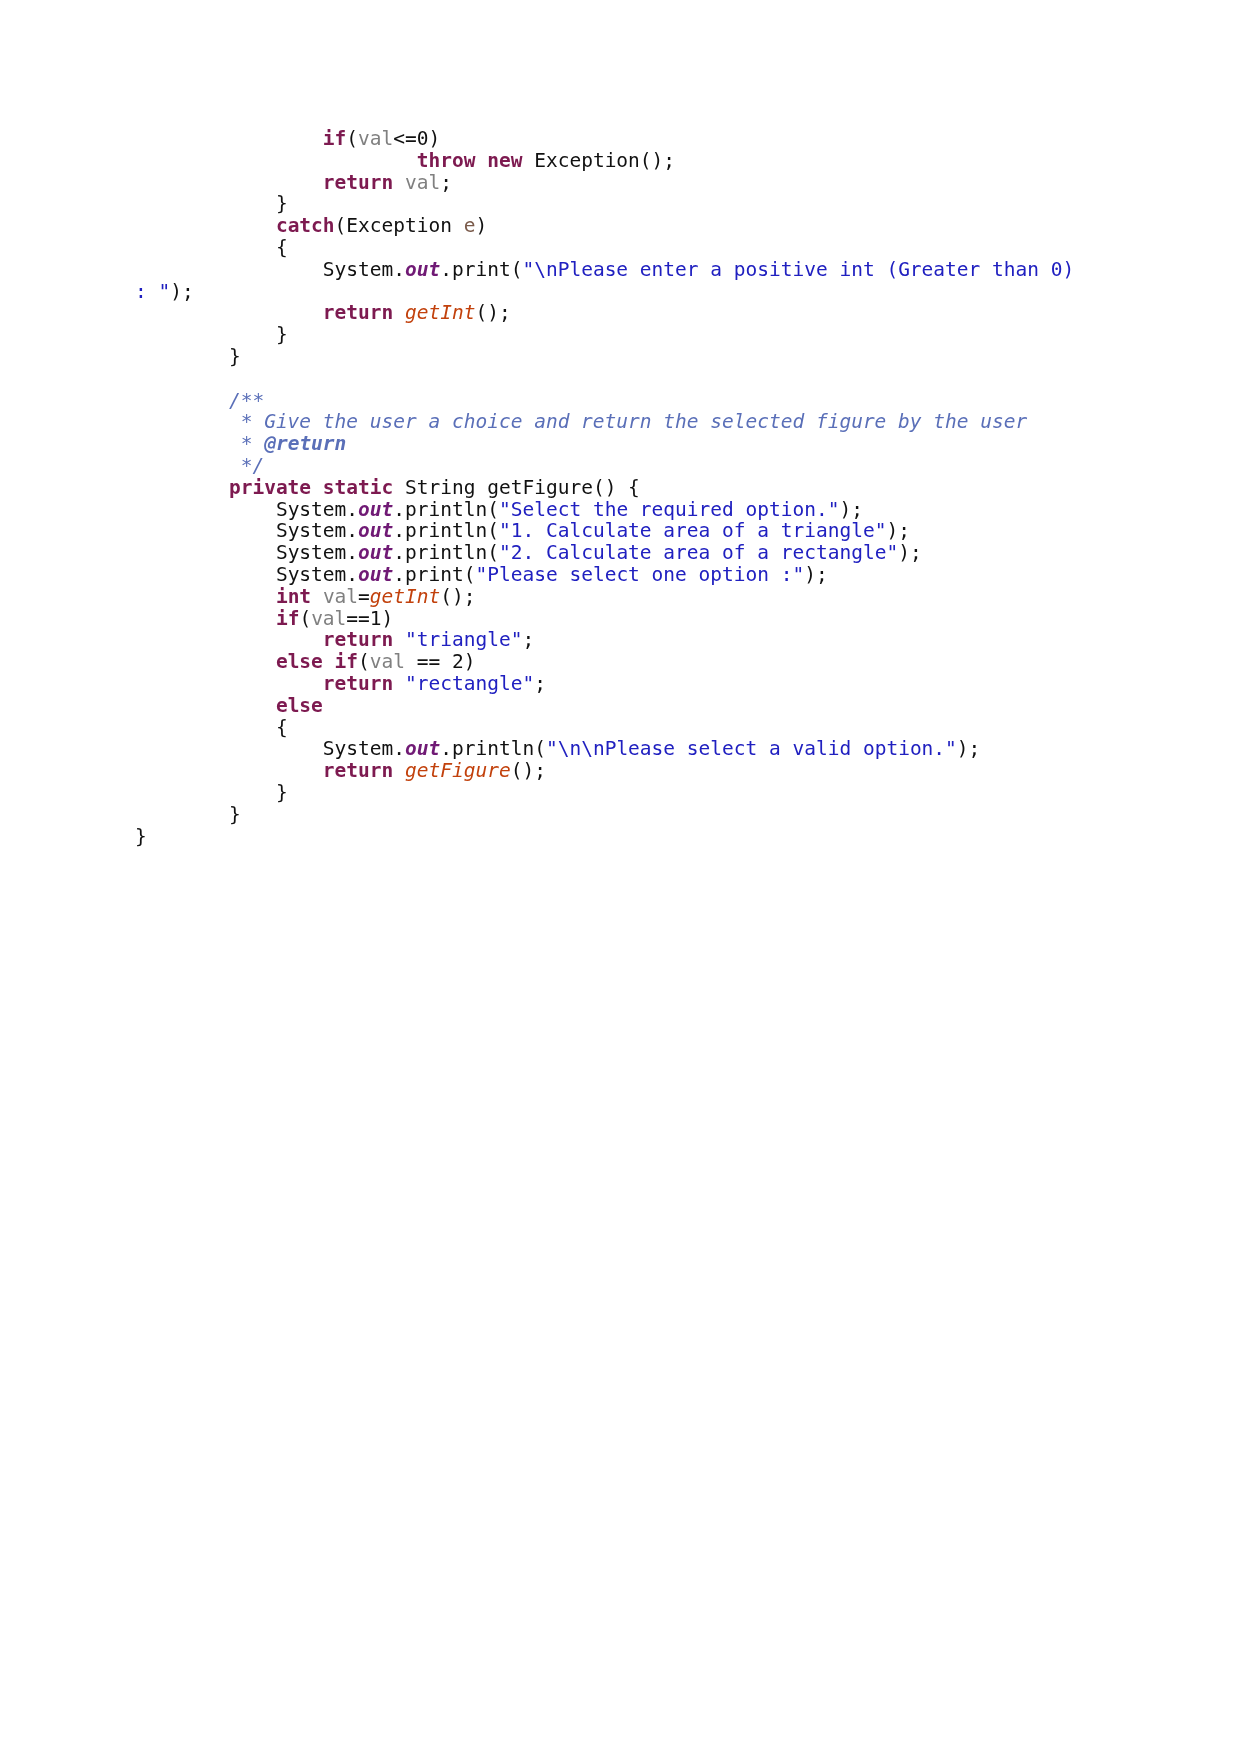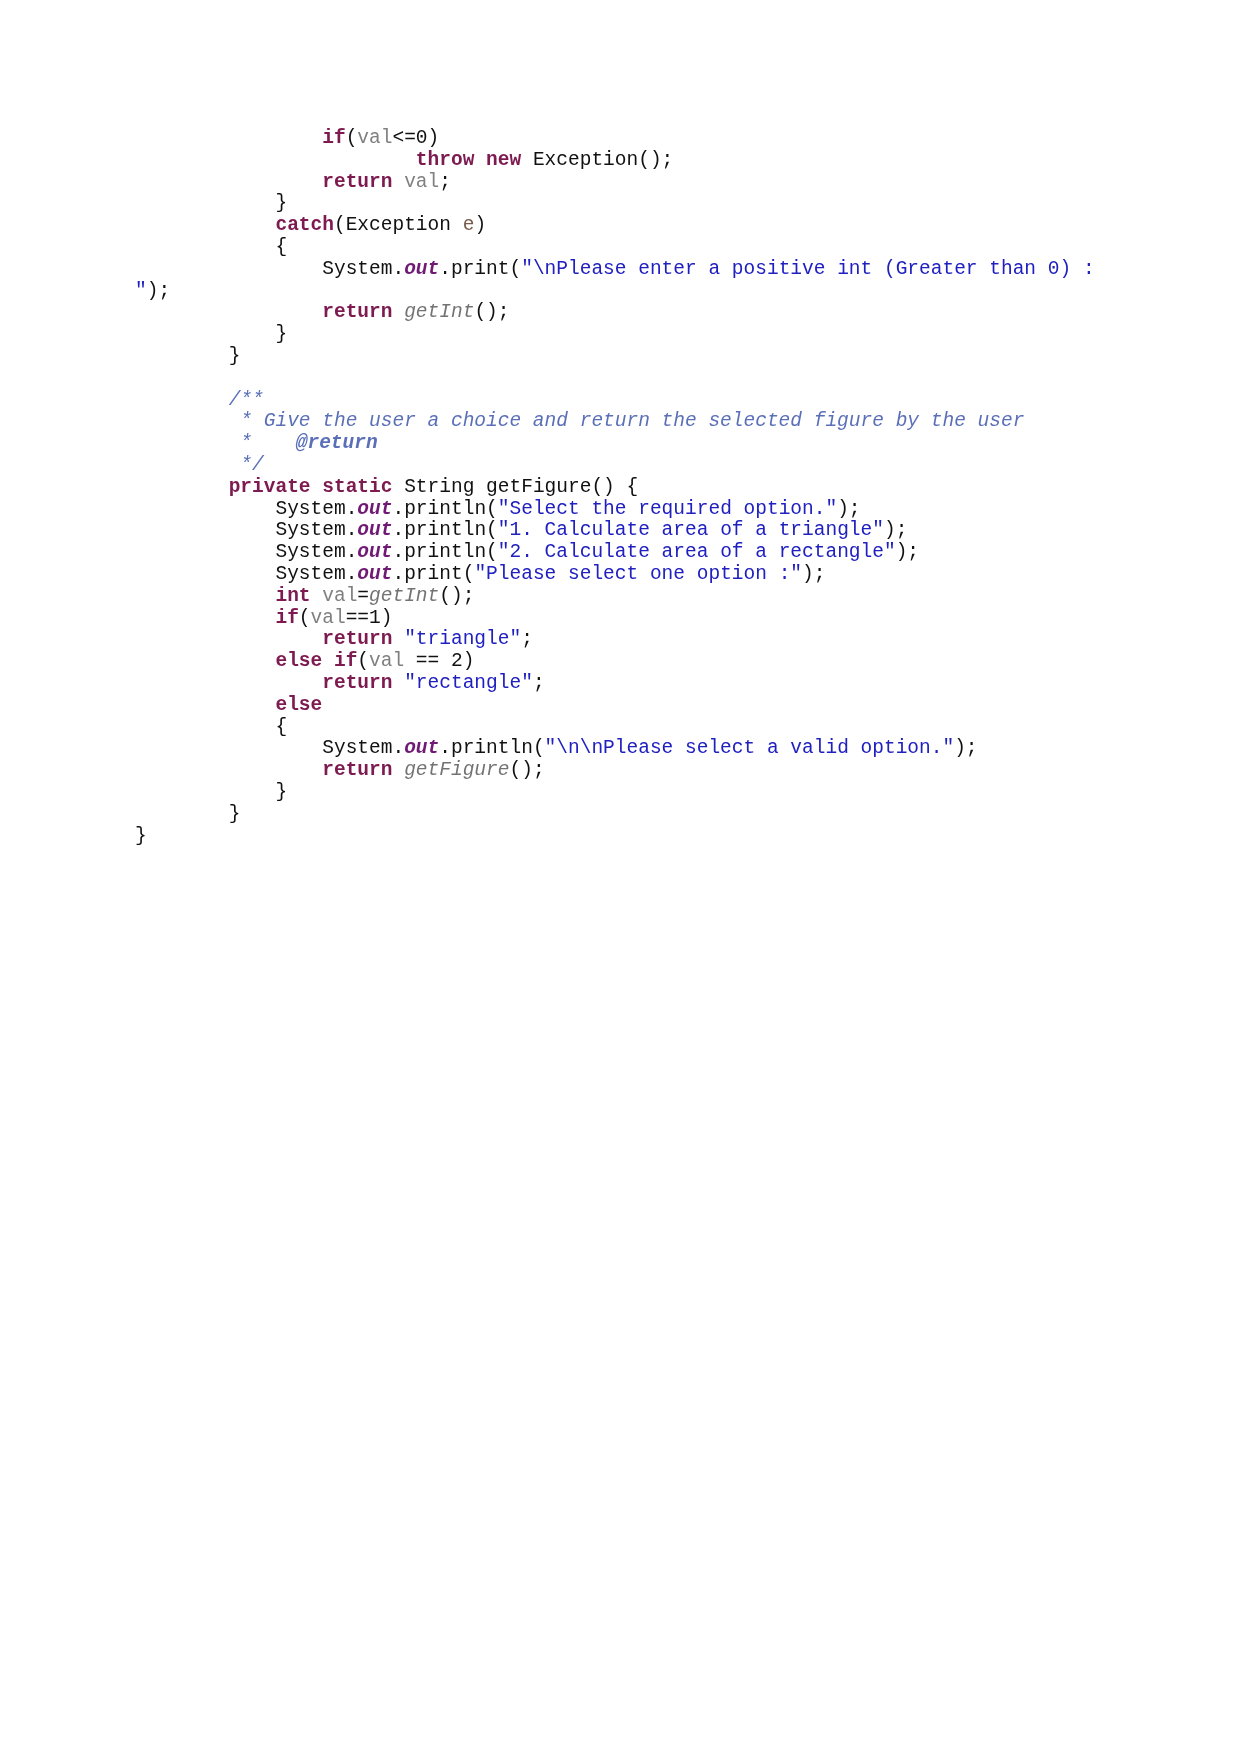--- a/index.html
+++ b/index.html
@@ -11,21 +11,20 @@
     width: 1241px;
     height: 1754px;
     font-family: "DejaVu Sans Mono", "Liberation Mono", monospace;
   }
   .page {
     position: relative;
     width: 1241px;
     height: 1496px;
     background: #ffffff;
     overflow: hidden;
-    font-family: Liberation Mono, monospace;
   }
   .code-block {
     position: absolute;
     left: 135px;
     top: 128px;
     width: 960px;
     font-size: 19.5px;
     line-height: 21.8px;
     white-space: pre-wrap;
     word-break: break-word;
@@ -37,23 +36,23 @@
     white-space: pre-wrap;
   }
   .blank { height: 21.8px; }
 
   
   .kw   { color: #7d1a50; font-weight: bold; }          
   .id   { color: #808080; }                              
   .plain{ color: #111111; }                              
   .str  { color: #2020c0; }                              
   .out  { color: #701a75; font-weight: bold; font-style: italic; } 
-  .mth  { color: #737373; font-style: italic; }          
+  .mth  { color: #c2410c; font-style: italic; }          
   .cmt  { color: #5a6fb8; font-style: italic; }          
-  .cmttag { color: #5a6fb8; font-style: italic; font-weight: bold; margin-left: 32px; } 
+  .cmttag { color: #5a6fb8; font-style: italic; font-weight: bold; } 
   .param{ color: #7a5a4a; }                              
 </style>
 </head>
 <body>
 
 <div class="page">
   <div class="code-block" id="code-block"><div class="line">                <span class="kw">if</span><span class="plain">(</span><span class="id">val</span><span class="plain">&lt;=0)</span></div><div class="line">                        <span class="kw">throw</span><span class="plain"> </span><span class="kw">new</span><span class="plain"> Exception();</span></div><div class="line">                <span class="kw">return</span><span class="plain"> </span><span class="id">val</span><span class="plain">;</span></div><div class="line">            <span class="plain">}</span></div><div class="line">            <span class="kw">catch</span><span class="plain">(Exception </span><span class="param">e</span><span class="plain">)</span></div><div class="line">            <span class="plain">{</span></div><div class="line">                <span class="plain">System.</span><span class="out">out</span><span class="plain">.print(</span><span class="str">"\nPlease enter a positive int (Greater than 0) : "</span><span class="plain">);</span></div><div class="line">                <span class="kw">return</span><span class="plain"> </span><span class="mth">getInt</span><span class="plain">();</span></div><div class="line">            <span class="plain">}</span></div><div class="line">        <span class="plain">}</span></div><div class="line blank"></div><div class="line">        <span class="cmt">/**</span></div><div class="line">        <span class="cmt"> * Give the user a choice and return the selected figure by the user</span></div><div class="line">        <span class="cmt"> * </span><span class="cmttag">@return</span></div><div class="line">        <span class="cmt"> */</span></div><div class="line">        <span class="kw">private</span><span class="plain"> </span><span class="kw">static</span><span class="plain"> String getFigure() {</span></div><div class="line">            <span class="plain">System.</span><span class="out">out</span><span class="plain">.println(</span><span class="str">"Select the required option."</span><span class="plain">);</span></div><div class="line">            <span class="plain">System.</span><span class="out">out</span><span class="plain">.println(</span><span class="str">"1. Calculate area of a triangle"</span><span class="plain">);</span></div><div class="line">            <span class="plain">System.</span><span class="out">out</span><span class="plain">.println(</span><span class="str">"2. Calculate area of a rectangle"</span><span class="plain">);</span></div><div class="line">            <span class="plain">System.</span><span class="out">out</span><span class="plain">.print(</span><span class="str">"Please select one option :"</span><span class="plain">);</span></div><div class="line">            <span class="kw">int</span><span class="plain"> </span><span class="id">val</span><span class="plain">=</span><span class="mth">getInt</span><span class="plain">();</span></div><div class="line">            <span class="kw">if</span><span class="plain">(</span><span class="id">val</span><span class="plain">==1)</span></div><div class="line">                <span class="kw">return</span><span class="plain"> </span><span class="str">"triangle"</span><span class="plain">;</span></div><div class="line">            <span class="kw">else</span><span class="plain"> </span><span class="kw">if</span><span class="plain">(</span><span class="id">val</span><span class="plain"> == 2)</span></div><div class="line">                <span class="kw">return</span><span class="plain"> </span><span class="str">"rectangle"</span><span class="plain">;</span></div><div class="line">            <span class="kw">else</span></div><div class="line">            <span class="plain">{</span></div><div class="line">                <span class="plain">System.</span><span class="out">out</span><span class="plain">.println(</span><span class="str">"\n\nPlease select a valid option."</span><span class="plain">);</span></div><div class="line">                <span class="kw">return</span><span class="plain"> </span><span class="mth">getFigure</span><span class="plain">();</span></div><div class="line">            <span class="plain">}</span></div><div class="line">        <span class="plain">}</span></div><div class="line"><span class="plain">}</span></div></div>
 </div>
 
 </body></html>

